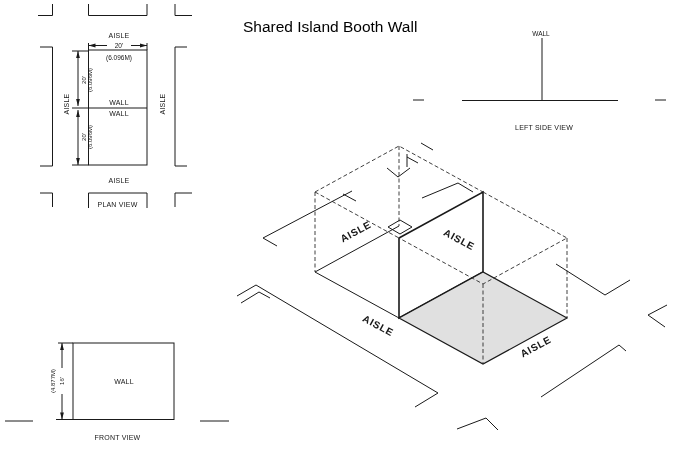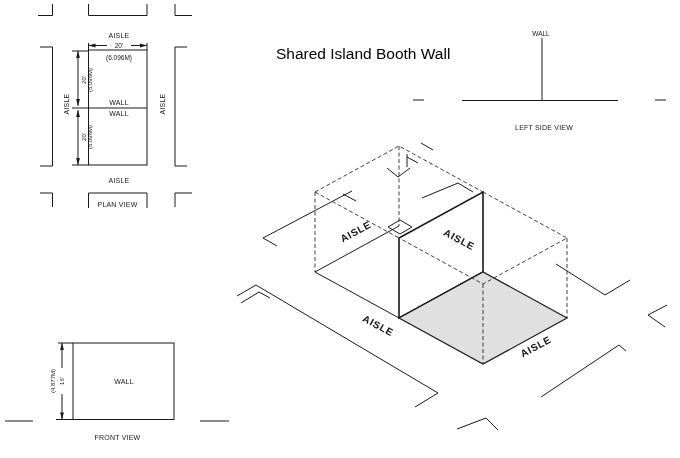--- a/index.html
+++ b/index.html
@@ -96,21 +96,21 @@
         <path d="M237,296 L256,285 L438,393 L415,407"></path>
         <path d="M241,303 L259,292 L270,298"></path>
         <path d="M457,429 L486,418 L498,430"></path>
         <path d="M541,397 L619,345 L626,351"></path>
         <path d="M556,264 L605,295 L630,280"></path>
         <path d="M667,305 L648,315 L665,327"></path>
       </g>
     </g>
   </svg>
 
-  <div class="lbl title" style="left:276px;top:19px;margin-top:27px;">Shared Island Booth Wall</div>
+  <div class="lbl title" style="left:243px;top:19px;">Shared Island Booth Wall</div>
 
   <div class="lbl c s7" style="left:119px;top:35px;">AISLE</div>
   <div class="lbl c s65" style="left:119px;top:45.5px;">20'</div>
   <div class="lbl c s65" style="left:119px;top:58px;">(6.096M)</div>
   <div class="lbl c s7" style="left:119px;top:101.5px;">WALL</div>
   <div class="lbl c s7" style="left:119px;top:112.5px;">WALL</div>
   <div class="lbl v s7" style="left:66px;top:104px;">AISLE</div>
   <div class="lbl v s7" style="left:162px;top:104px;">AISLE</div>
   <div class="lbl v s6" style="left:83.5px;top:80px;">20'</div>
   <div class="lbl v s6" style="left:90px;top:80px;">(6.096M)</div>

